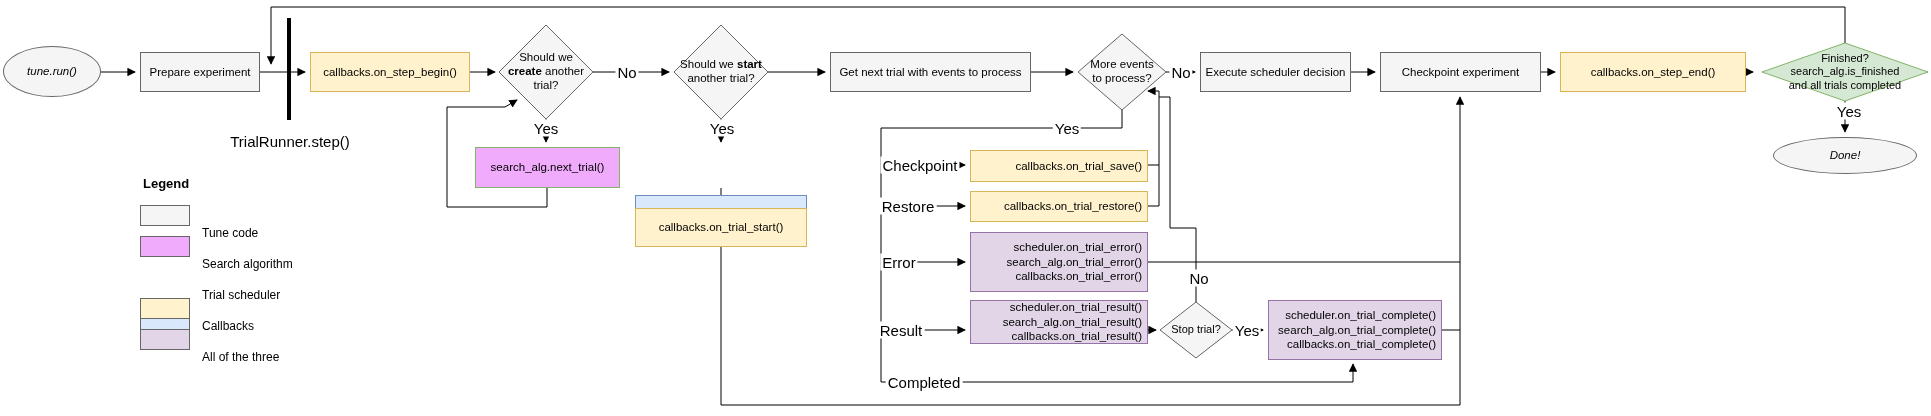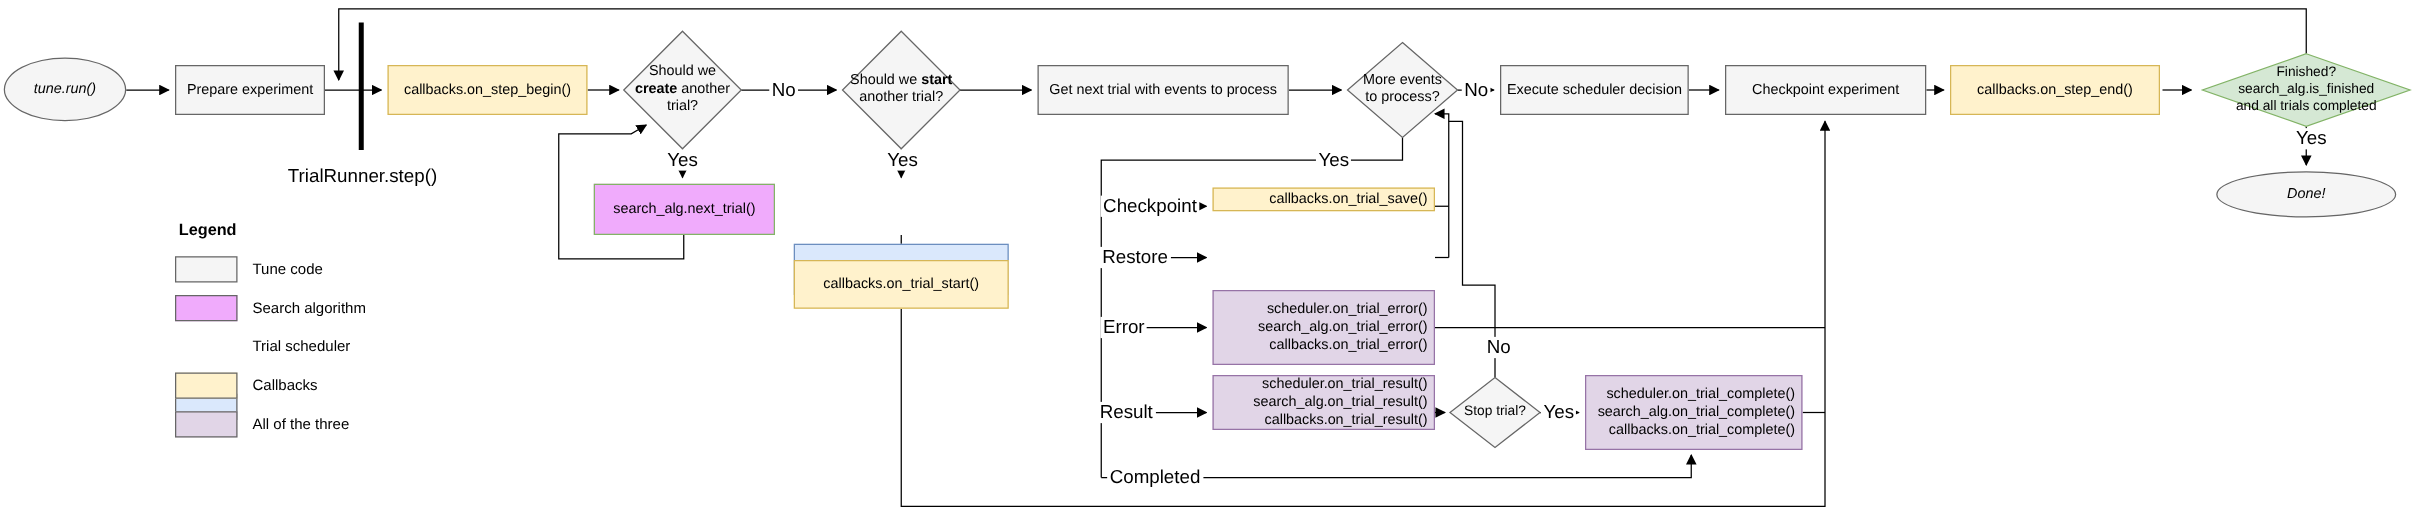--- a/index.html
+++ b/index.html
@@ -19,21 +19,21 @@
   .dtext{position:absolute;display:flex;align-items:center;justify-content:center;
          text-align:center;font-size:11.5px;line-height:1.2;z-index:3;}
   .pre{white-space:pre-line;}
   .b{font-weight:bold;}
   .elabel{position:absolute;transform:translate(-50%,-50%);background:#ffffff;
           font-size:15px;padding:0 2px;z-index:4;white-space:nowrap;}
   .plain{background:transparent;}
   .legend-title{position:absolute;left:143px;top:176px;font-size:13px;font-weight:bold;z-index:2;}
   .swatch{position:absolute;left:140px;width:50px;height:21px;box-sizing:border-box;
           border:1px solid #666;z-index:2;}
-  .swlabel{position:absolute;left:202px;font-size:12px;line-height:21px;z-index:2;white-space:nowrap;}
+  .swlabel{position:absolute;left:202px;font-size:12px;line-height:21px;z-index:2;white-space:nowrap;margin-top:18px;}
 </style>
 </head>
 <body>
 
 <div id="canvas">
 
   <svg class="layer" width="1931" height="416" viewBox="0 0 1931 416">
     <defs>
       <marker id="arr" viewBox="0 0 10 10" refX="9" refY="5" markerWidth="8.5" markerHeight="8.5" orient="auto-start-reverse">
         <path d="M0 0 L10 5 L0 10 z" fill="#000"></path>
@@ -111,25 +111,28 @@
   </div>
   <div class="box fill-gray" style="left:830px;top:52px;width:201px;height:40px;">
     <span>Get next trial with events to process</span>
   </div>
   <div class="box fill-gray" style="left:1200px;top:52px;width:151px;height:40px;">
     <span>Execute scheduler decision</span>
   </div>
   <div class="box fill-gray" style="left:1380px;top:52px;width:161px;height:40px;">
     <span>Checkpoint experiment</span>
   </div>
-  <div class="box fill-yellow" style="left:1560px;top:52px;width:168px;height:40px;">
+  <div class="box fill-yellow" style="left:1560px;top:52px;width:186px;height:40px;">
     <span>callbacks.on_step_end()</span>
   </div>
-  <div class="box fill-yellow rtext" style="left:970px;top:150px;width:178px;height:19px;">
+  <div class="box fill-yellow rtext" style="left:970px;top:150px;width:178px;height:32px;">
     <span>callbacks.on_trial_save()</span>
+  </div>
+  <div class="box fill-yellow rtext" style="left:970px;top:191px;width:178px;height:31px;">
+    <span>callbacks.on_trial_restore()</span>
   </div>
   <div class="box fill-purple rtext" style="left:970px;top:232px;width:178px;height:60px;">
     <span class="pre">scheduler.on_trial_error()
 search_alg.on_trial_error()
 callbacks.on_trial_error()</span>
   </div>
   <div class="box fill-purple rtext" style="left:970px;top:300px;width:178px;height:44px;">
     <span class="pre">scheduler.on_trial_result()
 search_alg.on_trial_result()
 callbacks.on_trial_result()</span>

